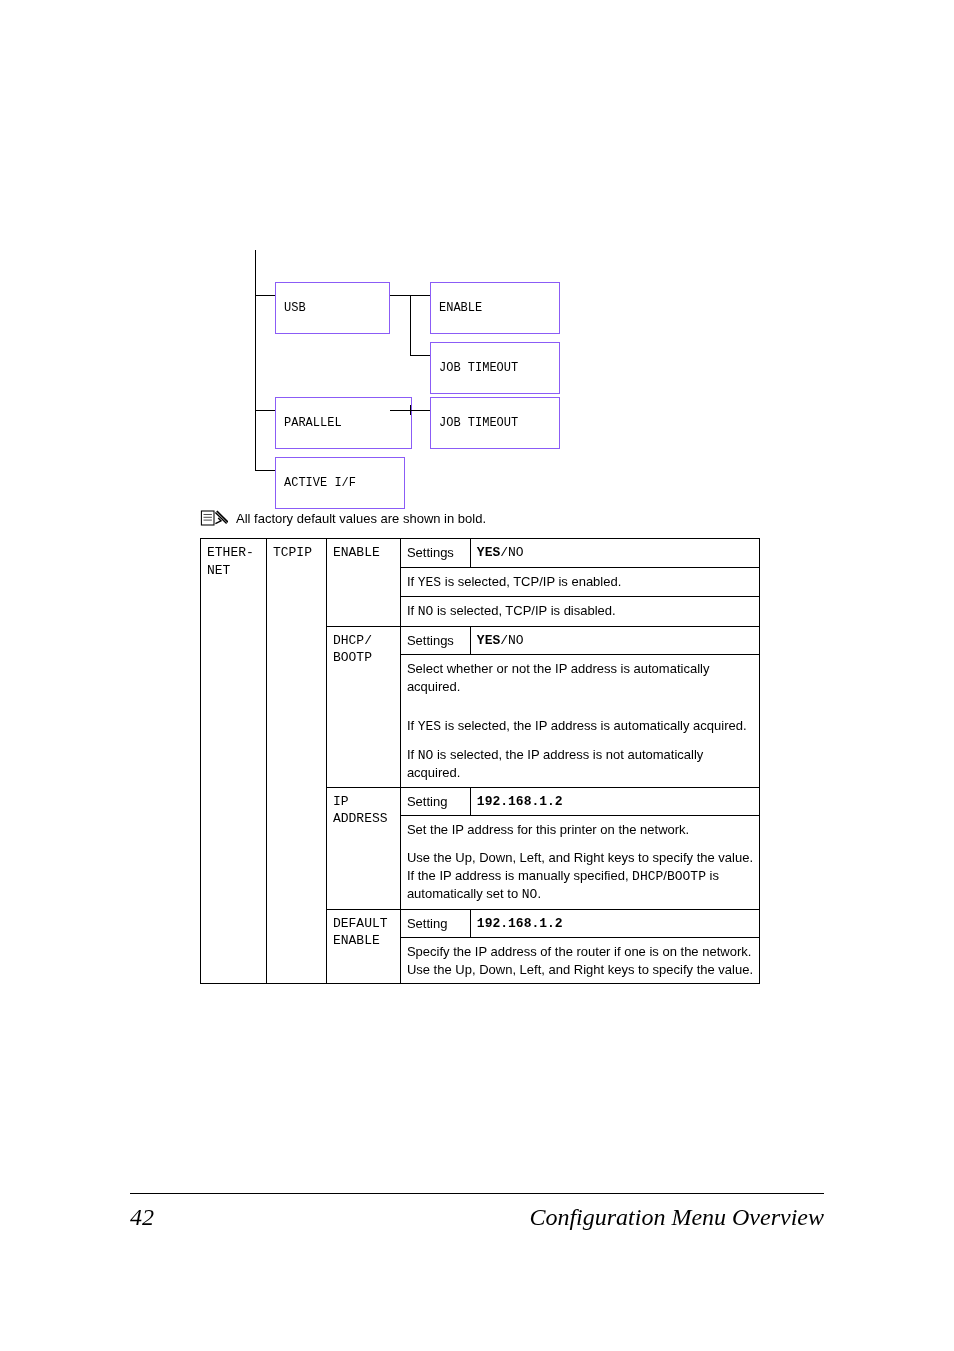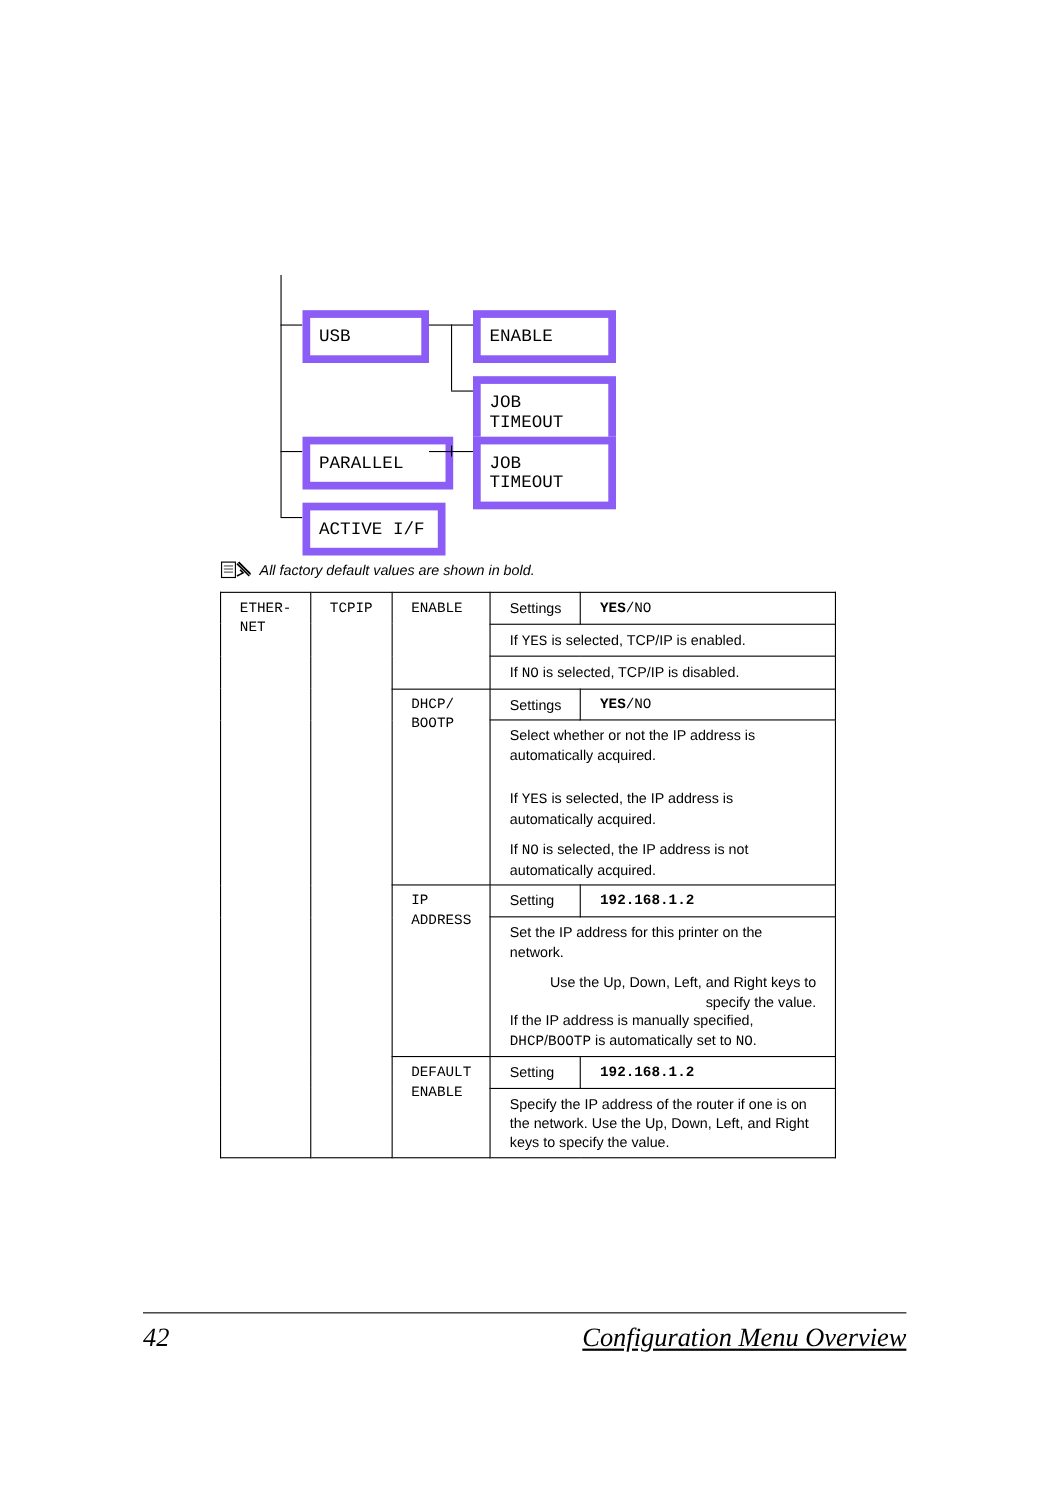--- a/index.html
+++ b/index.html
@@ -2,46 +2,46 @@
 <html><head>
 <meta charset="utf-8">
 <style>
   * { box-sizing: border-box; margin: 0; padding: 0; }
   html, body { width: 954px; height: 1351px; background: #fff; font-family: Arial, Helvetica, sans-serif; }
   .page { width: 954px; height: 1351px; position: relative; padding: 0; }
   .content { position: absolute; left: 200px; top: 250px; width: 560px; }
 
   
   .tree { position: relative; height: 240px; }
-  .node { position: absolute; border: 7px solid #8b5cf6; font-family: "Courier New", monospace; font-size: 16px; padding: 8px 8px; background: #fff; }
+  .node { position: absolute; border: 1px solid #8b5cf6; font-family: "Courier New", monospace; font-size: 12px; padding: 18px 8px; background: #fff; }
   .vline { position: absolute; width: 1px; background: #000; }
   .hline { position: absolute; height: 1px; background: #000; }
 
   
   .note-row { display: flex; align-items: center; margin-top: 18px; margin-bottom: 10px; }
   .note-icon { width: 28px; height: 20px; margin-right: 8px; }
-  .note-text { font-style: italic; font-size: 13px; }
+  .note-text { font-size: 13px; }
 
   
   table.main { border-collapse: collapse; width: 560px; font-size: 13px; }
-  table.main td { border: 1px solid #000; vertical-align: top; padding: 5px 17px; line-height: 1.35; }
+  table.main td { border: 1px solid #000; vertical-align: top; padding: 5px 6px; line-height: 1.35; }
   .mono { font-family: "Courier New", monospace; }
   .b { font-weight: bold; }
   td.col-a { width: 66px; }
   td.col-b { width: 60px; margin-top: 40px; }
   td.col-c { width: 74px; }
   td.col-d { width: 70px; }
   td.col-e { width: 290px; }
 
   
   .footer { position: absolute; left: 130px; right: 130px; bottom: 120px; }
   .footer-rule { border-top: 1px solid #000; margin-bottom: 10px; }
   .footer-row { display: flex; justify-content: space-between; align-items: baseline; }
   .page-num { font-style: italic; font-size: 24px; font-family: Georgia, 'Times New Roman', serif; }
-  .footer-title { font-style: italic; font-size: 24px; font-family: Georgia, 'Times New Roman', serif; text-decoration: underline; }
+  .footer-title { font-style: italic; font-size: 24px; font-family: Georgia, 'Times New Roman', serif; }
 </style>
 </head>
 <body>
 
 <div class="page">
 
   <div class="content">
 
     <div class="tree">
 

